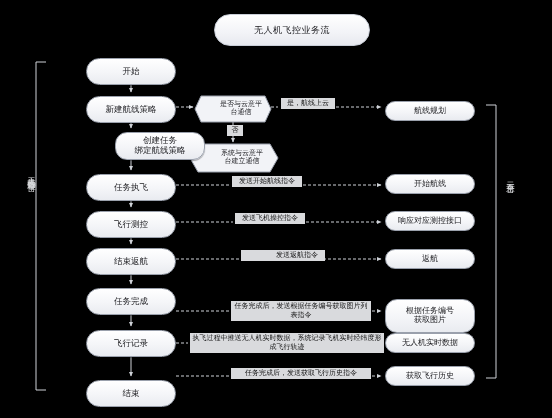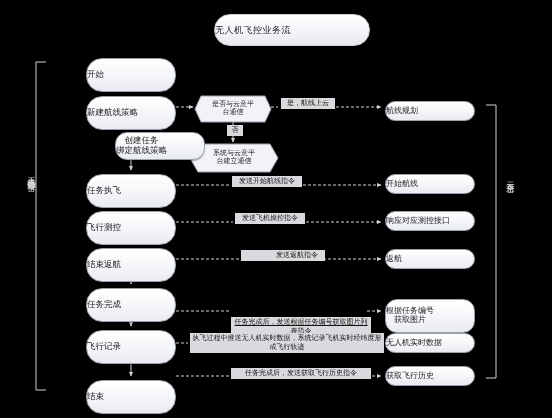--- a/index.html
+++ b/index.html
@@ -6,52 +6,52 @@
   #root{
     position:relative;width:552px;height:418px;background:#000;
     font-family:"DejaVu Sans","Liberation Sans",sans-serif;
     overflow:hidden;
   }
   #svg-layer{position:absolute;left:0;top:0;width:552px;height:418px;}
 
   
   .node{
     position:absolute;box-sizing:border-box;
-    display:flex;align-items:center;text-align:center;
+    display:flex;align-items:center;justify-content:center;text-align:center;
     color:#1b1b1f;
     background:linear-gradient(180deg,#ffffff 0%,#f4f5f8 55%,#e9ebf0 100%);
     border:1px solid #9aa0ac;
     box-shadow:0 1px 1px rgba(0,0,0,.35);
   }
   .node .lbl{display:block;line-height:1.12;}
   .rounded{border-radius:12px;}
   .pill{border-radius:16px;}
 
   
   #title-node{
     left:214px;top:14px;width:156px;height:32px;
     border-radius:16px;border:1px solid #c9ced8;
     background:linear-gradient(180deg,#ffffff 0%,#f2f3f7 60%,#e7e9ef 100%);
     font-size:9px;letter-spacing:.5px;
   }
 
   
   .lcol{left:86px;width:90px;font-size:8.5px;}
-  .lcol.h1{height:34px;}
+  .lcol.h1{height:27px;}
   .lcol.h2{height:28px;margin-left:29px;}
 
   
   .rcol{left:385px;width:90px;font-size:8px;}
   .rcol.h1{height:20px;}
   .rcol.h2{height:34px;}
 
   
   .hexwrap{position:absolute;}
   .hexwrap .hextext{
-    position:absolute;left:0;top:0;width:100%;height:100%;
+    position:absolute;left:8px;top:0;width:100%;height:100%;
     display:flex;align-items:center;justify-content:center;text-align:center;
     font-size:7px;color:#1b1b1f;line-height:1.1;pointer-events:none;
   }
 
   
   .elabel{
     position:absolute;background:#d9dadd;color:#111;
     font-size:7px;line-height:1.25;padding:1px 2px;text-align:center;
     border:0;white-space:nowrap;
   }
@@ -185,20 +185,20 @@
   </div>
   <div class="node rcol h1 pill" style="top:366px">
     <span class="lbl">获取飞行历史</span>
   </div>
 
   <div class="elabel" style="left:281px;top:98px;width:50px;">是，航线上云</div>
   <div class="elabel" style="left:227px;top:125px;width:12px;">否</div>
   <div class="elabel" style="left:232px;top:176px;width:66px;">发送开始航线指令</div>
   <div class="elabel" style="left:235px;top:213px;width:66px;">发送飞机操控指令</div>
   <div class="elabel" style="left:241px;top:250px;width:52px;padding-left:30px;">发送返航指令</div>
-  <div class="elabel multi" style="left:231px;top:317px;width:136px;text-decoration:underline;">任务完成后，发送根据任务编号获取图片列表指令</div>
+  <div class="elabel multi" style="left:231px;top:301px;width:136px;">任务完成后，发送根据任务编号获取图片列表指令</div>
   <div class="elabel multi" style="left:190px;top:333px;width:190px;">执飞过程中推送无人机实时数据，系统记录飞机实时经纬度形成飞行轨迹</div>
   <div class="elabel" style="left:231px;top:368px;width:136px;">任务完成后，发送获取飞行历史指令</div>
 
   <div class="vcap left">无人机云管理平台</div>
   <div class="vcap right">云意平台</div>
 
 </div>
 
 </body></html>

